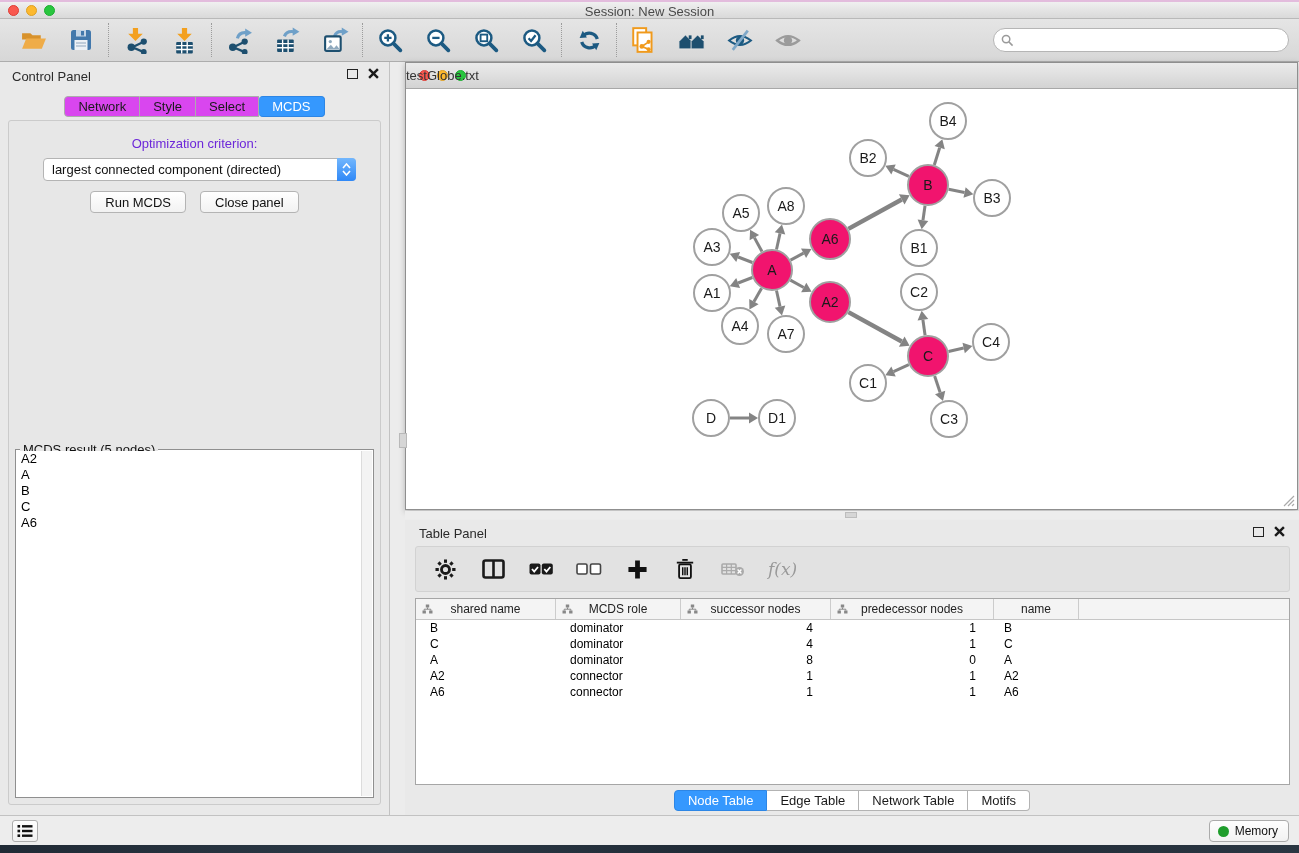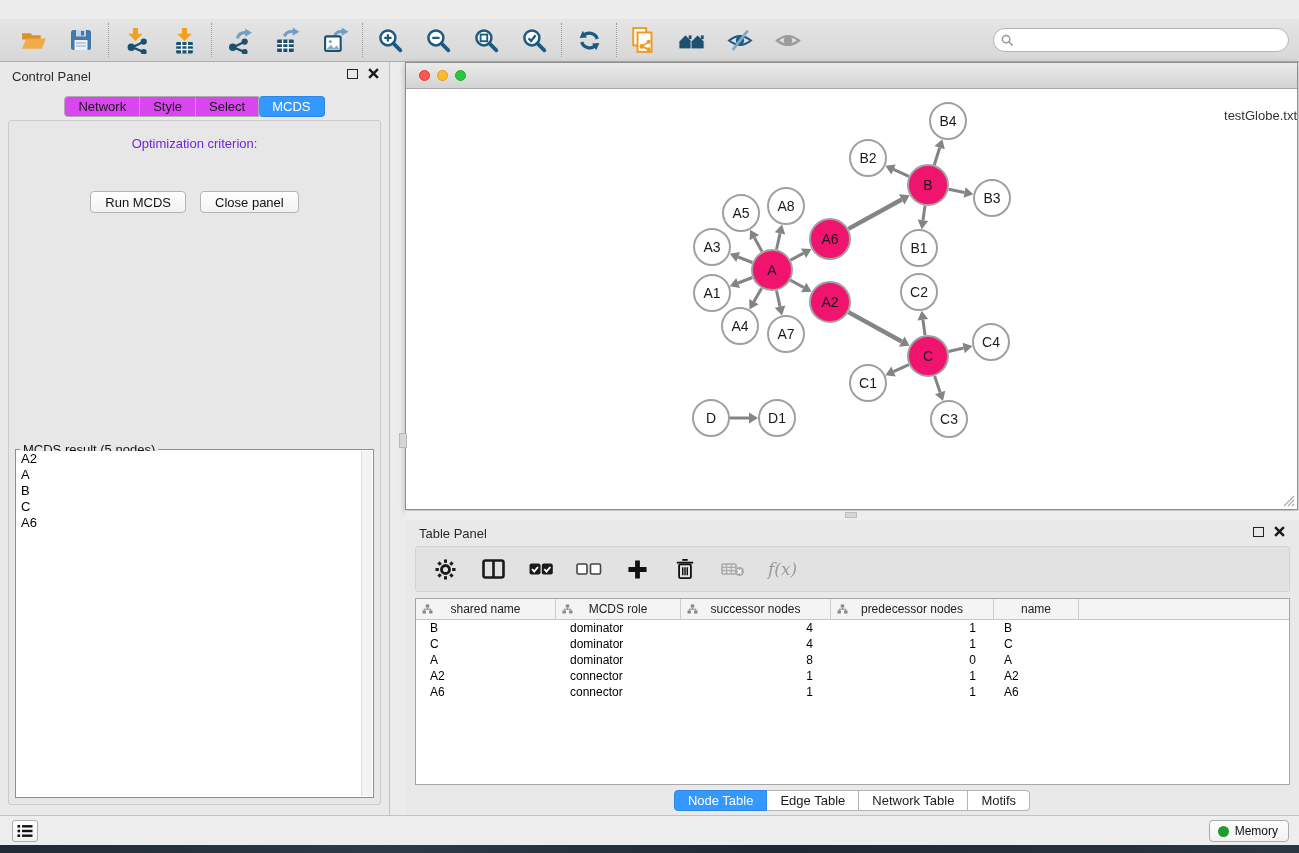--- a/index.html
+++ b/index.html
@@ -66,21 +66,21 @@
   .mcds-item { font-size:13px; line-height:16px; padding-left:4px; color:#000; }
   .mcds-scroll { position:absolute; top:1px; bottom:1px; right:1px; width:11px;
     background:#F3F3F3; border-left:1px solid #DCDCDC; }
 
   
   .net-window { position:absolute; left:405px; top:62px; width:893px; height:448px;
     background:#fff; border:1px solid #8F8F8F; box-shadow:0 2px 6px rgba(0,0,0,.25); }
   .net-titlebar { position:absolute; top:0; left:0; right:0; height:26px;
     background:linear-gradient(#EBEBEB,#D3D3D3); border-bottom:1px solid #A8A8A8; }
   .net-traffic { position:absolute; left:13px; top:7px; display:flex; gap:7px; }
-  .net-title { position:absolute; top:5px; left:0; right:0; text-align:right; font-size:13px; color:#333;margin-top:40px; }
+  .net-title { position:absolute; top:5px; left:0; right:0; text-align:left; font-size:13px; color:#333; }
   #net-svg { position:absolute; left:1px; top:27px; }
   .resize-grip { position:absolute; right:2px; bottom:2px; }
   .v-thumb { position:absolute; left:399px; top:433px; width:8px; height:15px;
     background:#D6D6D6; border:1px solid #B9B9B9; }
   .h-divider { position:absolute; left:405px; top:511px; right:0; height:8px; background:#EDEDED; }
   .h-thumb { position:absolute; left:845px; top:512px; width:12px; height:6px;
     background:#D6D6D6; border:1px solid #BDBDBD; }
 
   
   .table-panel { position:absolute; left:405px; top:520px; right:0; height:295px; background:#E9E9E9; }
@@ -117,20 +117,28 @@
     display:flex; align-items:center; gap:6px; font-size:12px; color:#111; cursor:pointer; }
   .mem-dot { width:11px; height:11px; border-radius:50%; background:#1F9D2C; display:inline-block; }
   .desktop-strip { position:absolute; left:0; right:0; bottom:0; height:8px;
     background:linear-gradient(90deg,#202A35,#2C3A47 30%,#1E2833 60%,#2A3642); }
 </style>
 </head>
 <body>
 
 <div class="app">
 
+  <div class="titlebar">
+    <div class="traffic">
+      <span class="tl red"></span>
+      <span class="tl yellow"></span>
+      <span class="tl green"></span>
+    </div>
+    <div class="win-title">Session: New Session</div>
+  </div>
 
   <div class="toolbar">
     <div class="tb-group">
       <button class="tb-btn">
         <svg width="27" height="27" viewBox="0 0 26 26">
           <path d="M2 6 h8 l2 2 h8 v4 H2 Z" fill="#D8922C"></path>
           <path d="M2 21 L6 11 H25 L21 21 Z" fill="#EFAC48"></path>
         </svg>
       </button>
       <button class="tb-btn">
@@ -290,20 +298,31 @@
       </svg>
     </div>
     <div class="ctab-row">
       <div class="ctab">Network</div>
       <div class="ctab">Style</div>
       <div class="ctab">Select</div>
       <div class="ctab active">MCDS</div>
     </div>
     <div class="cp-inset">
       <div class="opt-label">Optimization criterion:</div>
+      <div class="dropdown">
+        <span class="dd-text">largest connected component (directed)</span>
+        <span class="dd-stepper">
+          <svg width="9" height="6" viewBox="0 0 9 6">
+              <path d="M1 5 L4.5 1 L8 5" fill="none" stroke="#fff" stroke-width="1.6"></path>
+            </svg>
+          <svg width="9" height="6" viewBox="0 0 9 6">
+              <path d="M1 1 L4.5 5 L8 1" fill="none" stroke="#fff" stroke-width="1.6"></path>
+            </svg>
+        </span>
+      </div>
       <div class="btn-row">
         <button class="mac-btn">Run MCDS</button>
         <button class="mac-btn">Close panel</button>
       </div>
       <div class="mcds-fieldset">
         <span class="mcds-legend">MCDS result (5 nodes)</span>
         <div class="mcds-list" id="mcds-list">
             <div class="mcds-item">A2</div>
             <div class="mcds-item">A</div>
             <div class="mcds-item">B</div>

